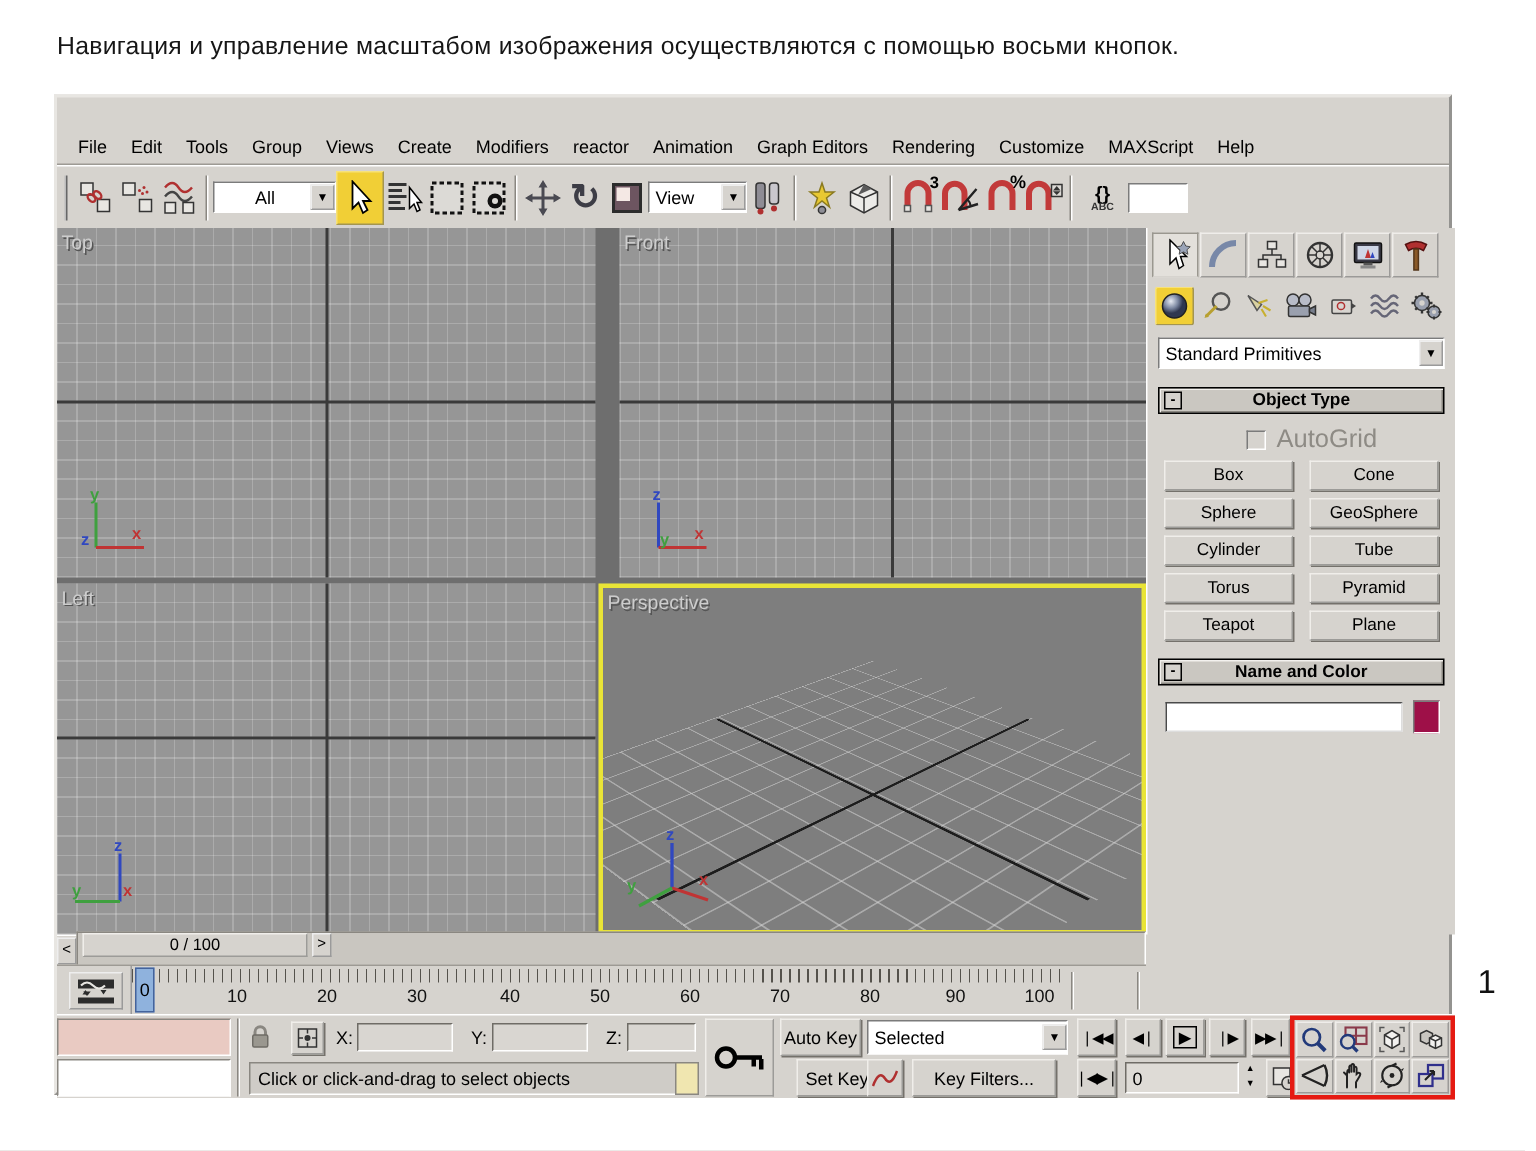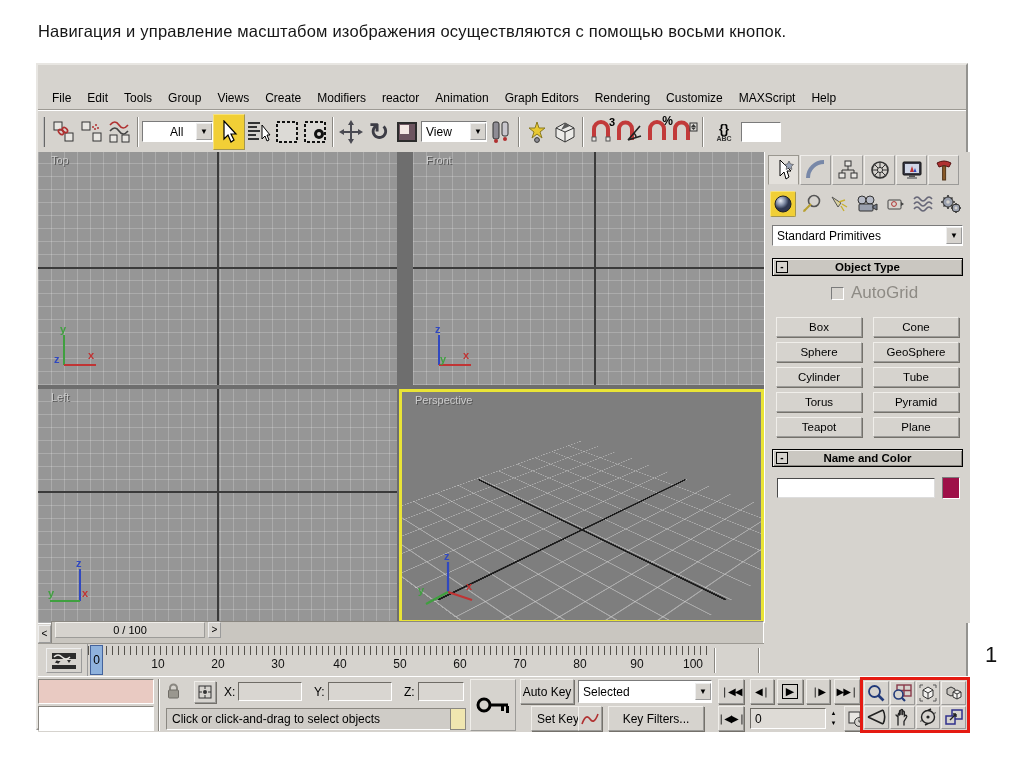--- a/index.html
+++ b/index.html
@@ -35,21 +35,21 @@
            display:flex; align-items:center; font-size:12px; padding-left:4px; position:relative; }
   .combo .arrow { margin-left:auto; width:16px; height:17px; background:#d6d3ce; border:1px outset #eee;
                   font-size:8px; display:flex; align-items:center; justify-content:center; color:#000; }
   .namedfield { width:40px; height:20px; background:#fff; border:1px solid; border-color:#7b7b7b #fff #fff #7b7b7b; }
 
   
   .main { position:absolute; left:0; top:87px; width:726px; height:471px; background:#6e6e6e; }
   .vp { position:absolute; background-color:#969696;
         background-image:repeating-linear-gradient(90deg, rgba(255,255,255,.20) 0 1px, transparent 1px 13px),
                          repeating-linear-gradient(0deg, rgba(255,255,255,.20) 0 1px, transparent 1px 13px); }
-  .vp-label { position:absolute; left:13px; top:2px; font-size:11px; color:#cdcdcd; text-shadow:1px 1px 0 #555; z-index:5; }
+  .vp-label { position:absolute; left:3px; top:2px; font-size:13px; color:#cdcdcd; text-shadow:1px 1px 0 #555; z-index:5; }
   .axis-v { position:absolute; top:0; bottom:0; width:2px; background:#3a3a3a; }
   .axis-h { position:absolute; left:0; right:0; height:2px; background:#3a3a3a; }
   .gizmo { position:absolute; left:14px; bottom:10px; z-index:4; }
   .gizmo text { font-size:11px; font-weight:bold; font-family:"Liberation Sans",sans-serif; }
 
   .vp-top   { left:0;   top:0;   width:359px; height:233px; }
   .vp-front { left:363px; top:0; width:363px; height:233px;margin-left:12px; }
   .vp-left  { left:0;   top:237px; width:359px; height:234px; }
   .vp-persp { left:361px; top:237px; width:365px; height:234px; background:#7e7e7e;
               border:3px solid #e9e436; overflow:hidden; }
@@ -71,21 +71,21 @@
   .cp-combo { margin:8px 7px 0 7px; }
   .rollout-h { margin:12px 7px 0 7px; height:18px; background:#cac7c1; border:1px solid #000;
                box-shadow:inset 1px 1px 0 #f3f1ee, inset -1px -1px 0 #8a8781;
                display:flex; align-items:center; position:relative; }
   .rollout-h .minus { width:12px; height:12px; margin-left:3px; border:1px solid #000; background:#d6d3ce;
                       font-size:10px; line-height:9px; text-align:center; font-weight:bold; }
   .rollout-h .rt { position:absolute; left:0; right:0; text-align:center; font-size:11.5px; font-weight:bold; color:#000; }
   .autogrid { display:flex; align-items:center; margin:7px 0 0 66px; gap:7px; }
   .chk { width:13px; height:13px; background:#d6d3ce; border:1px solid; border-color:#7b7b7b #fff #fff #7b7b7b; }
   .autogrid span { font-size:17px; color:#8e8b85; }
-  .obj-grid { display:grid; grid-template-columns:86px 86px; gap:5px 11px; justify-content:center; margin-top:14px; }
+  .obj-grid { display:grid; grid-template-columns:86px 86px; gap:5px 11px; justify-content:center; margin-top:4px; }
   .obj-btn { height:20px; background:#d6d3ce; border:1px outset #f0eeea; box-shadow:1px 1px 0 #74716b;
              font-size:11.5px; display:flex; align-items:center; justify-content:center; color:#000; }
   .namerow { display:flex; align-items:center; margin:10px 10px 0 12px; gap:7px; }
   .namefield { flex:1; height:20px; background:#fff; border:1px solid; border-color:#4a4a4a #ddd #ddd #4a4a4a; }
   .swatch { width:18px; height:22px; border:1px solid; border-color:#7b7b7b #fff #fff #7b7b7b; }
 
   
   .tslider { position:absolute; left:0; top:558px; width:726px; height:20px; background:#d6d3ce; border-top:1px solid #fff; display:flex; align-items:center; }
   .ts-arrow { width:13px; height:18px; background:#d6d3ce; border:1px outset #eee; font-size:10px; display:flex; align-items:center; justify-content:center; }
   .ts-track { flex:1; height:26px; background:#c9c6c0; border:1px solid; border-color:#8a8781 #fff #fff #8a8781; position:relative; }
@@ -168,21 +168,21 @@
     </div>
     <div class="ticon">
       <svg width="26" height="26" viewBox="0 0 26 26">
         <path d="M3 6 q5 -6 9 0 t9 0" fill="none" stroke="#b03030" stroke-width="1.6"></path>
         <path d="M3 12 q5 -6 9 0 t9 0" fill="none" stroke="#444" stroke-width="1.6"></path>
         <rect x="3" y="16" width="7" height="7" fill="#e8e6e2" stroke="#333"></rect>
         <rect x="15" y="16" width="7" height="7" fill="#e8e6e2" stroke="#333"></rect>
       </svg>
     </div>
     <div class="tsep"></div>
-    <div class="combo" style="width:71px;padding-left:27px;">
+    <div class="combo" style="width:82px;padding-left:27px;">
       <span>All</span>
       <span class="arrow">▼</span>
     </div>
     <div class="ticon sel">
       <svg width="20" height="24" viewBox="0 0 20 24">
         <path d="M5 1 L5 19 L9 15 L12 22 L15 20 L12 14 L17 14 Z" fill="#fff" stroke="#000" stroke-width="1.2"></path>
       </svg>
     </div>
     <div class="ticon">
       <svg width="26" height="26" viewBox="0 0 26 26">

